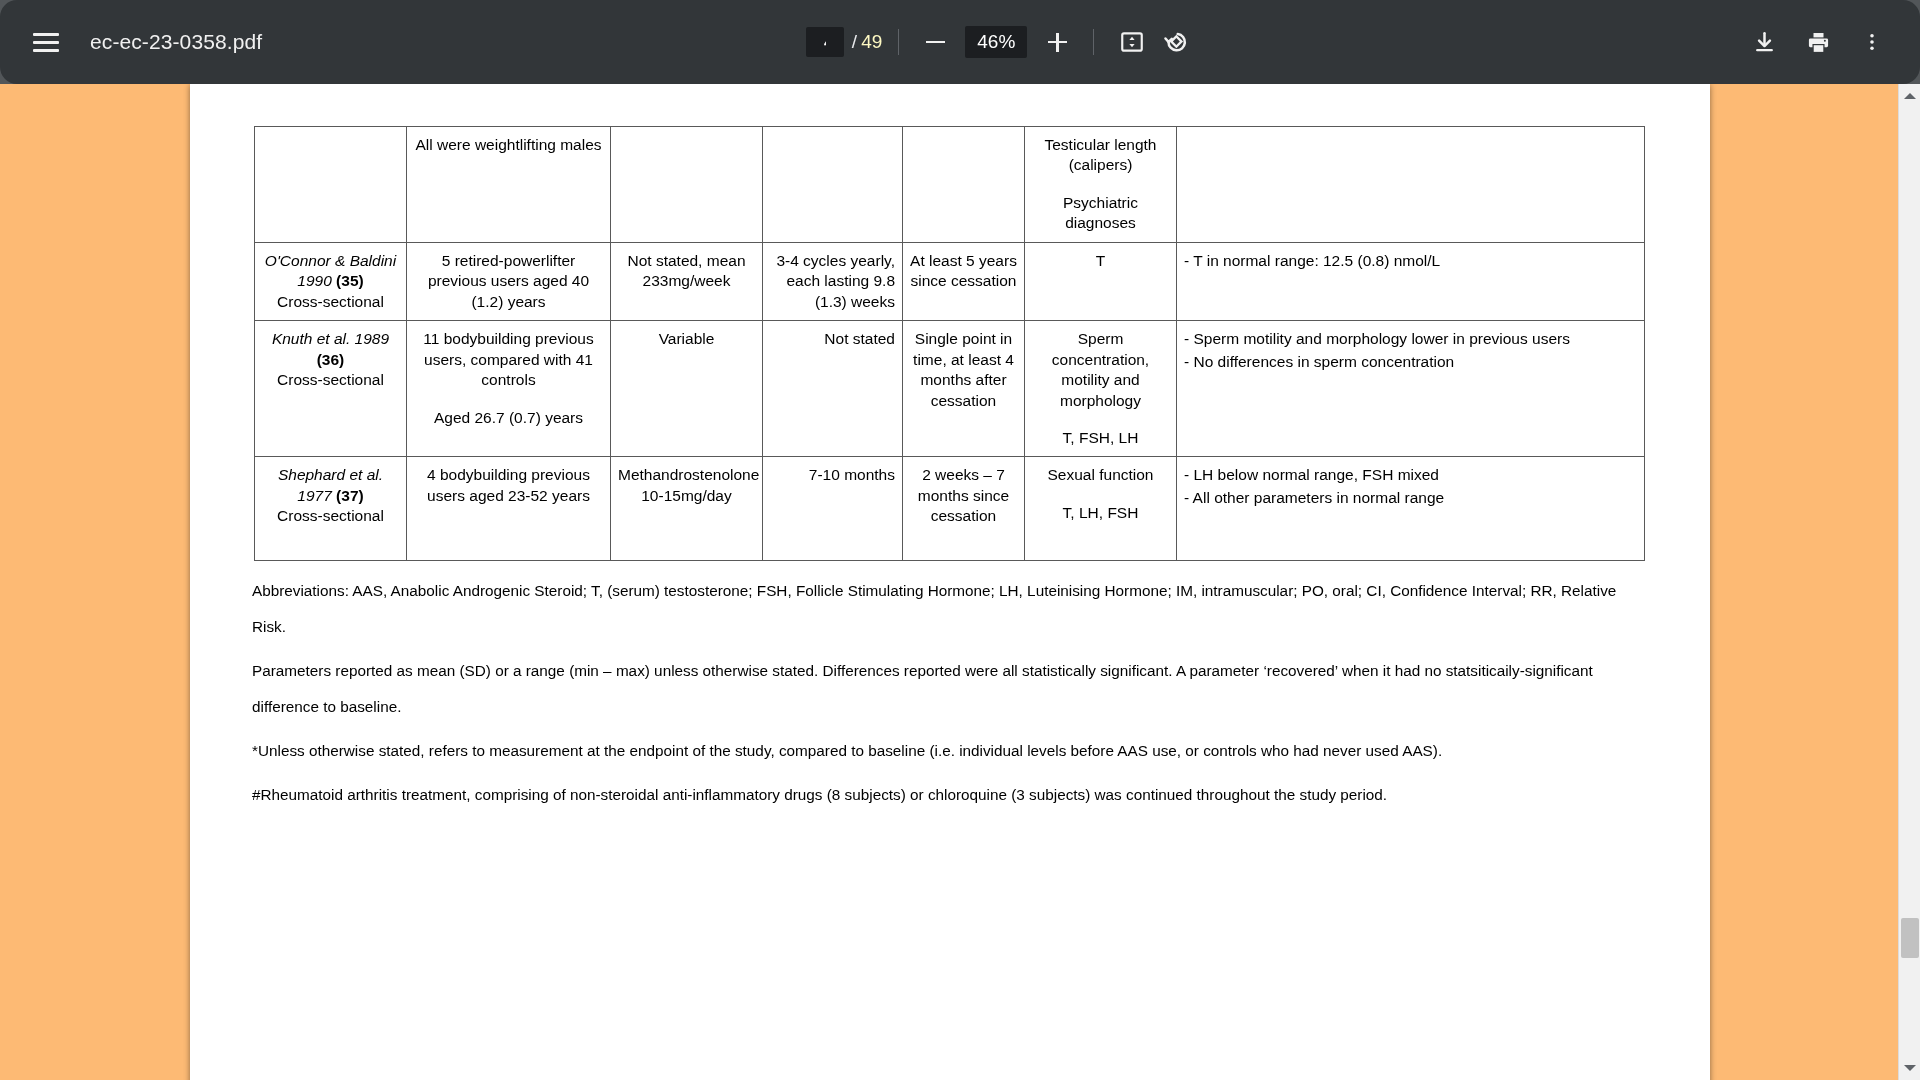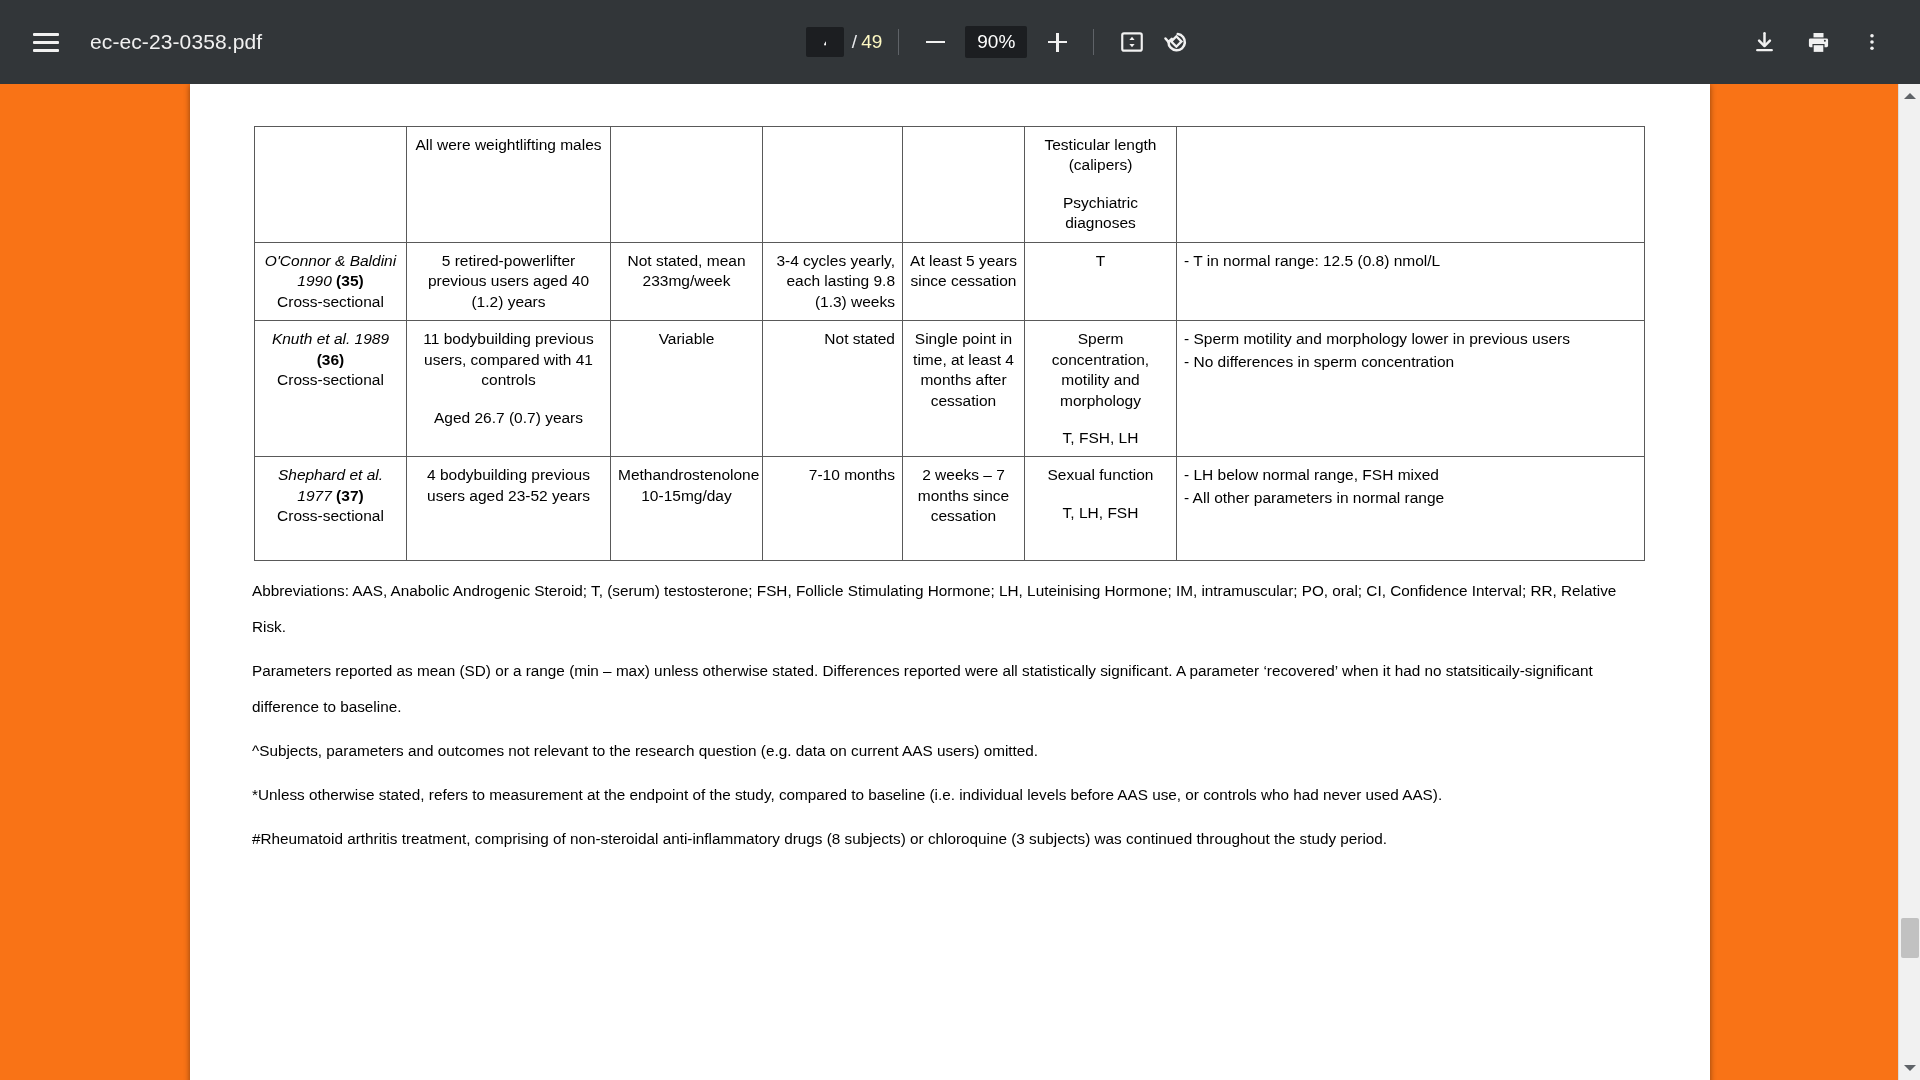--- a/index.html
+++ b/index.html
@@ -11,20 +11,21 @@
   }
 
   
   #toolbar {
     position: absolute; top: 0; left: 0;
     width: 1920px; height: 84px;
     background: #323639;
     display: flex; align-items: center;
     color: #ffffff;
     z-index: 10;
+    border-radius: 17px;
   }
   .tb-left { display: flex; align-items: center; padding-left: 24px; flex: 0 0 auto; }
   .tb-center { flex: 1 1 auto; display: flex; align-items: center; justify-content: center; gap: 0px; }
   .tb-right { display: flex; align-items: center; padding-right: 26px; gap: 10px; flex: 0 0 auto; }
 
   .icon-btn {
     width: 44px; height: 44px;
     display: flex; align-items: center; justify-content: center;
     border-radius: 4px; cursor: pointer; background: transparent;
   }
@@ -84,21 +85,21 @@
     cursor: pointer;
   }
 
   svg { display: block; }
 
   
   #viewer {
     position: absolute;
     top: 84px; left: 0;
     width: 1920px; height: 996px;
-    background: #f97316;
+    background: #fdba74;
     overflow: hidden;
   }
 
   #page {
     position: absolute;
     top: 0px; left: 190px;
     width: 1520px;
     min-height: 1010px;
     background: #ffffff;
     box-shadow: 0 1px 6px rgba(0,0,0,0.45);
@@ -211,21 +212,21 @@
       <span class="page-sep">/</span>
       <span class="page-total">49</span>
     </div>
 
     <div class="tb-divider"></div>
 
     <div class="zoom-group">
       <div class="zoom-sign">
         <span class="bar-h"></span>
       </div>
-      <div id="zoom-value">90%</div>
+      <div id="zoom-value">46%</div>
       <div class="zoom-sign">
         <span class="bar-h"></span>
         <span class="bar-v"></span>
       </div>
     </div>
 
     <div class="tb-divider"></div>
 
     <div class="icon-btn">
       <svg width="26" height="26" viewBox="0 0 24 24" aria-hidden="true">
@@ -350,21 +351,20 @@
             <td class="c6 row-tall-a">
               <span class="outcome-line">- LH below normal range, FSH mixed</span>
               <span class="outcome-line">- All other parameters in normal range</span>
             </td>
           </tr>
         </tbody>
       </table>
 
       <p class="para">Abbreviations: AAS, Anabolic Androgenic Steroid; T, (serum) testosterone; FSH, Follicle Stimulating Hormone; LH, Luteinising Hormone; IM, intramuscular; PO, oral; CI, Confidence Interval; RR, Relative Risk.</p>
       <p class="para tight">Parameters reported as mean (SD) or a range (min – max) unless otherwise stated. Differences reported were all statistically significant. A parameter ‘recovered’ when it had no statsiticaily-significant difference to baseline.</p>
-      <p class="para tight">^Subjects, parameters and outcomes not relevant to the research question (e.g. data on current AAS users) omitted.</p>
       <p class="para tight">*Unless otherwise stated, refers to measurement at the endpoint of the study, compared to baseline (i.e. individual levels before AAS use, or controls who had never used AAS).</p>
       <p class="para tight">#Rheumatoid arthritis treatment, comprising of non-steroidal anti-inflammatory drugs (8 subjects) or chloroquine (3 subjects) was continued throughout the study period.</p>
 
     </div>
   </div>
 </div>
 
 <div id="scrollbar">
   <div class="sb-arrow up">
     <div class="tri-up"></div>

